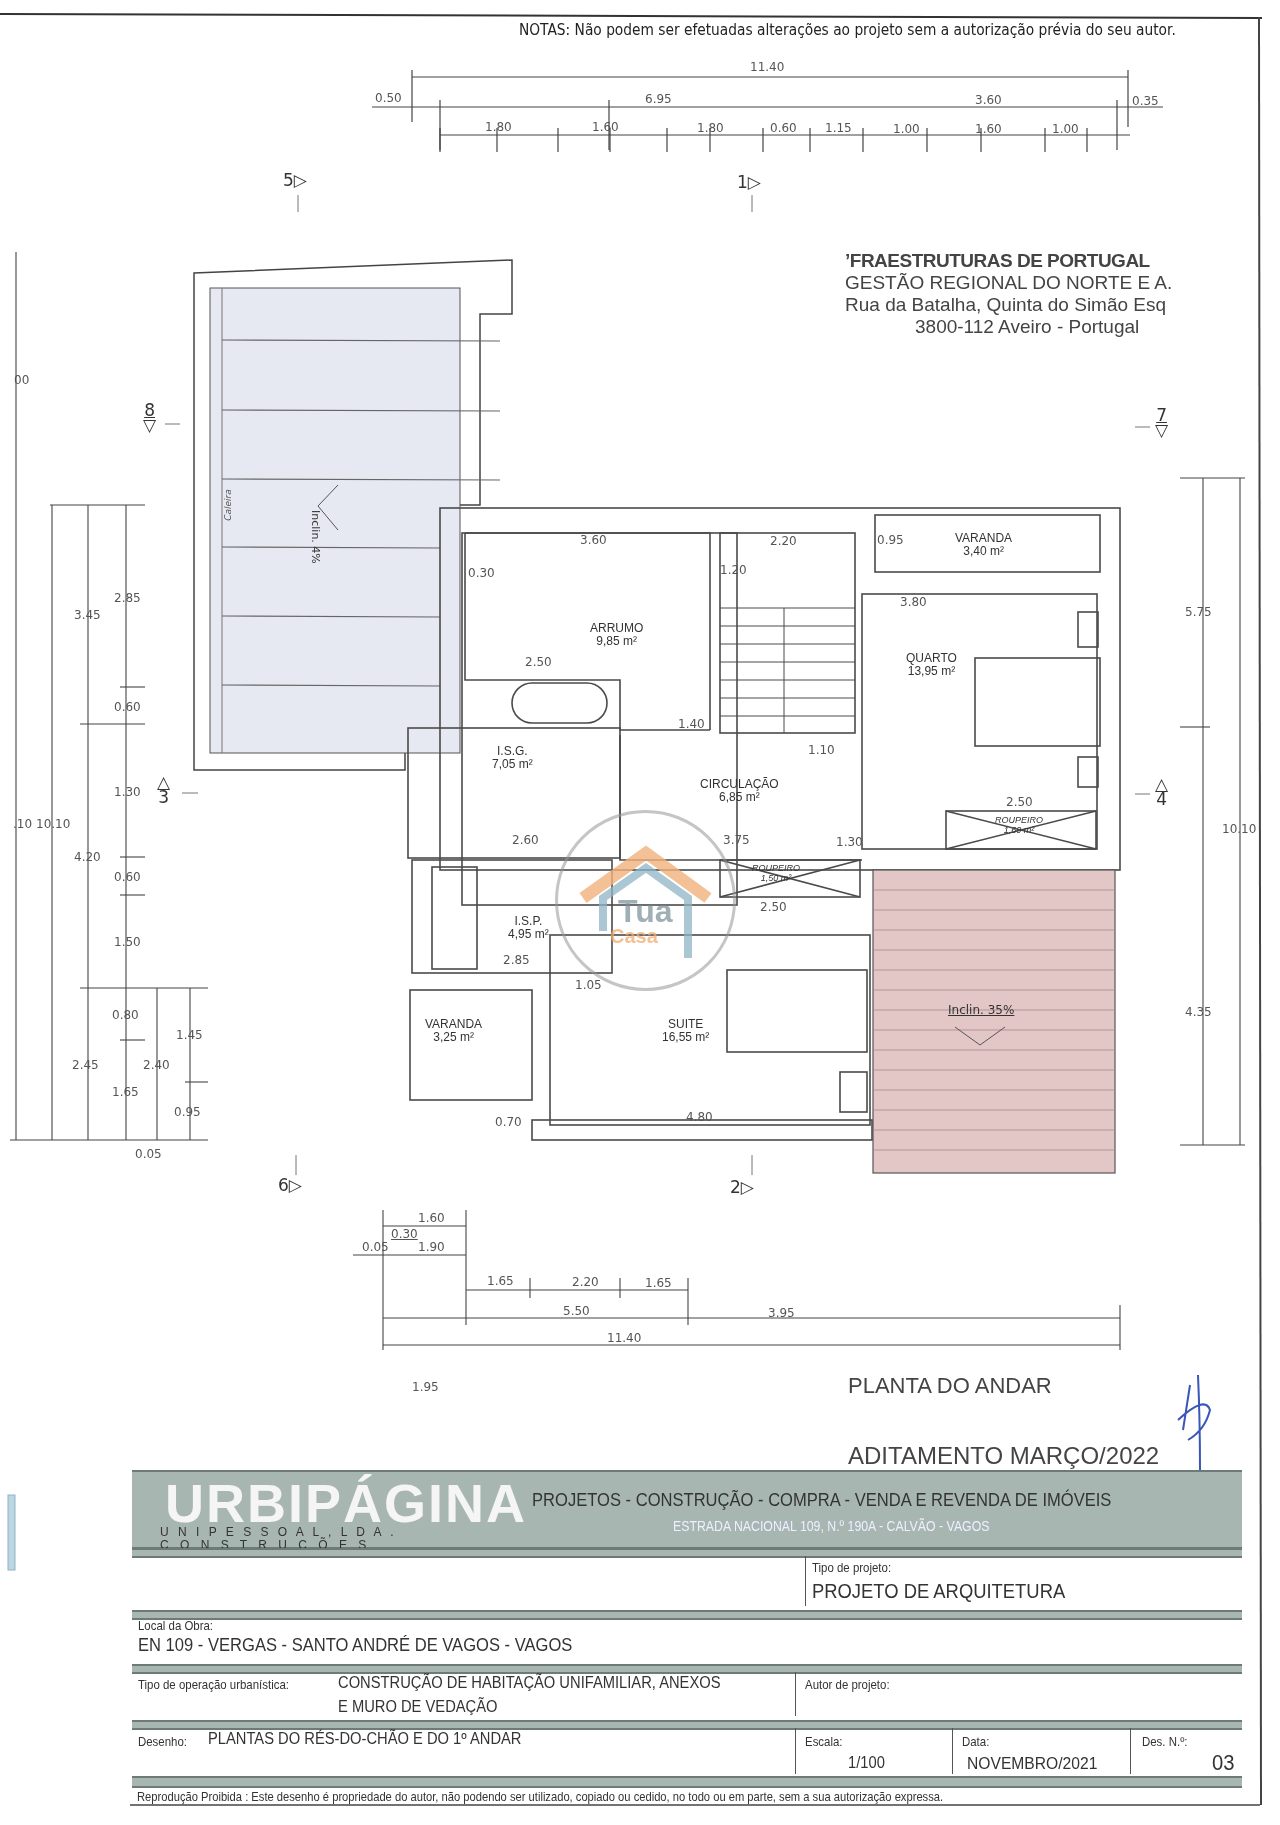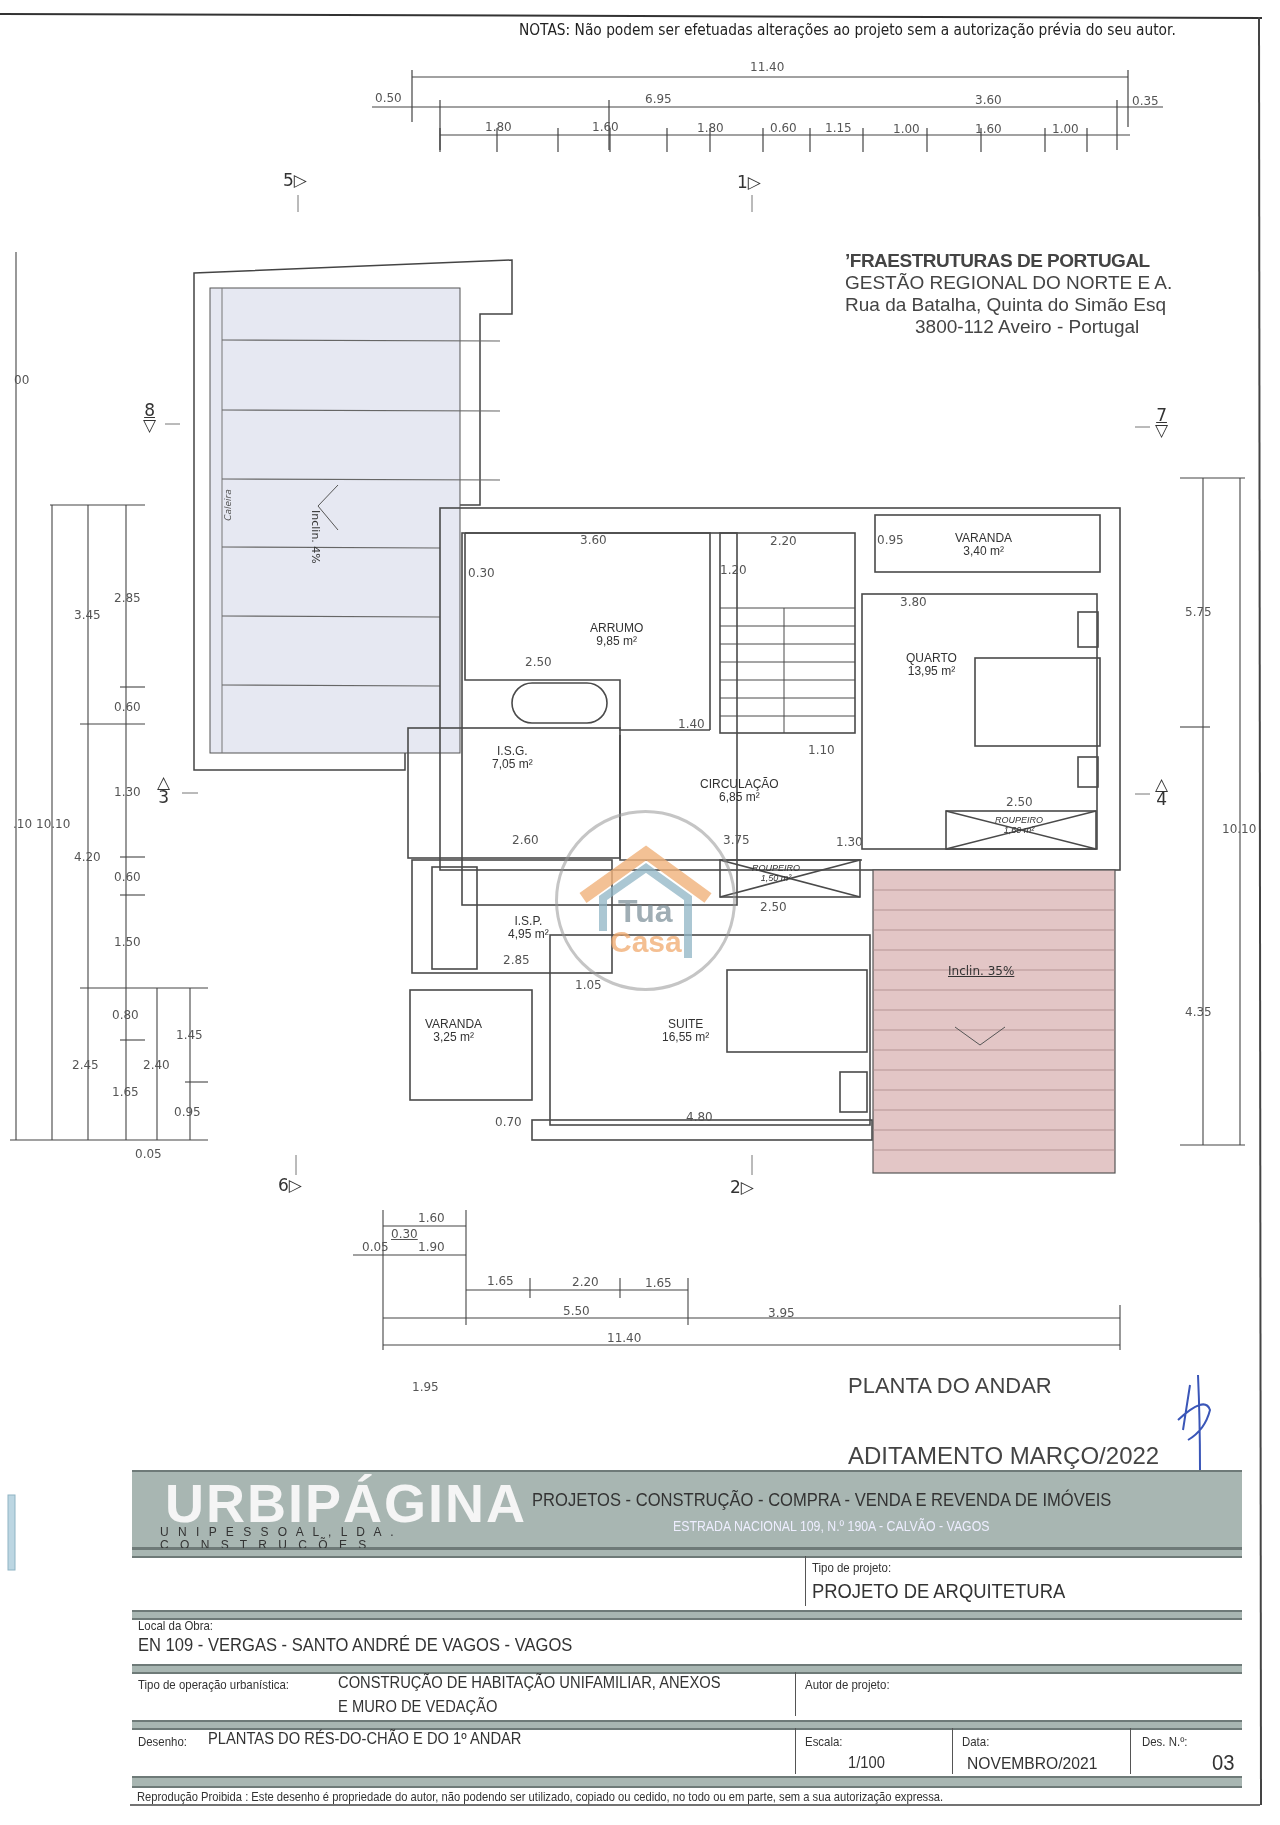--- a/index.html
+++ b/index.html
@@ -222,21 +222,21 @@
 
 <div class="stamp">
   <div class="l1">’FRAESTRUTURAS DE PORTUGAL</div>
   <div>GESTÃO REGIONAL DO NORTE E A.</div>
   <div>Rua da Batalha, Quinta do Simão Esq</div>
   <div style="padding-left:70px;">3800-112 Aveiro - Portugal</div>
 </div>
 
 <div class="dim" style="left:322px;top:510px;transform:rotate(90deg);transform-origin:left top;font-size:11px;color:#333;">Inclin. 4%</div>
 <div class="dim" style="left:212px;top:500px;transform:rotate(-90deg);font-size:9px;font-style:italic;">Caleira</div>
-<div class="dim" style="left:948px;top:964px;font-size:12px;text-decoration:underline;color:#333;">Inclin. 35%</div>
+<div class="dim" style="left:948px;top:1003px;font-size:12px;text-decoration:underline;color:#333;">Inclin. 35%</div>
 
 <div class="room-label" style="left:590px;top:622px;">
     <div>ARRUMO</div>
     <div>9,85 m²</div>
   </div>
 <div class="room-label" style="left:955px;top:532px;">
     <div>VARANDA</div>
     <div>3,40 m²</div>
   </div>
 <div class="room-label" style="left:906px;top:652px;">
@@ -325,21 +325,21 @@
 <div class="dim" style="left:563px;top:1304px;">5.50</div>
 <div class="dim" style="left:768px;top:1306px;">3.95</div>
 <div class="dim" style="left:607px;top:1331px;">11.40</div>
 
 <div style="position:absolute;left:555px;top:810px;width:175px;height:175px;border:3px solid rgba(150,150,150,0.55);border-radius:50%;">
   <svg width="175" height="175" viewBox="0 0 175 175" style="position:absolute;left:0;top:0;">
     <polyline points="25,85 88,40 150,85" fill="none" stroke="#f0b27a" stroke-width="12" opacity="0.8"></polyline>
     <polyline points="45,118 45,85 88,55 130,85 130,145" fill="none" stroke="#8fb4c4" stroke-width="8" opacity="0.75"></polyline>
   </svg>
   <div style="position:absolute;left:60px;top:80px;font-size:32px;color:rgba(120,140,150,0.7);font-weight:bold;">Tua</div>
-  <div style="position:absolute;left:52px;top:112px;font-size:30px;color:rgba(240,170,110,0.75);font-weight:bold;">Casa</div>
+  <div style="position:absolute;left:52px;top:112px;font-size:20px;color:rgba(240,170,110,0.75);font-weight:bold;">Casa</div>
 </div>
 
 <div class="title-blk" style="left:848px;top:1373px;text-align:right;">PLANTA DO ANDAR</div>
 <div class="title-blk" style="left:848px;top:1442px;font-size:24px;">ADITAMENTO MARÇO/2022</div>
 
 <div class="band" style="top:1470px;height:75px;"></div>
 <div style="position:absolute;left:165px;top:1472px;font-size:54px;font-weight:bold;color:#f5f5f5;letter-spacing:2px;">URBIPÁGINA</div>
 <div style="position:absolute;left:160px;top:1502px;font-size:12px;color:#333;letter-spacing:4px;margin-top:36px;">C O N S T R U Ç Õ E S</div>
 <div style="position:absolute;left:160px;top:1525px;font-size:12px;color:#333;letter-spacing:3px;">U N I P E S S O A L ,   L D A .</div>
 <div style="position:absolute;left:532px;top:1490px;font-size:18px;color:#333;white-space:nowrap;transform:scaleX(0.92);transform-origin:left top;">PROJETOS - CONSTRUÇÃO - COMPRA - VENDA E REVENDA DE IMÓVEIS</div>

